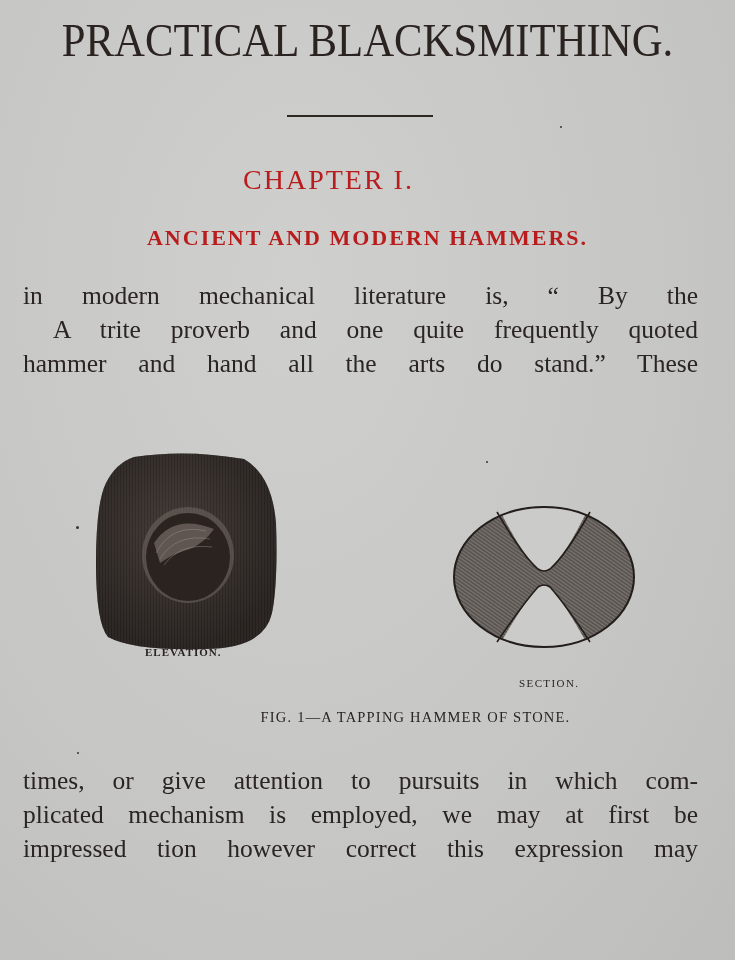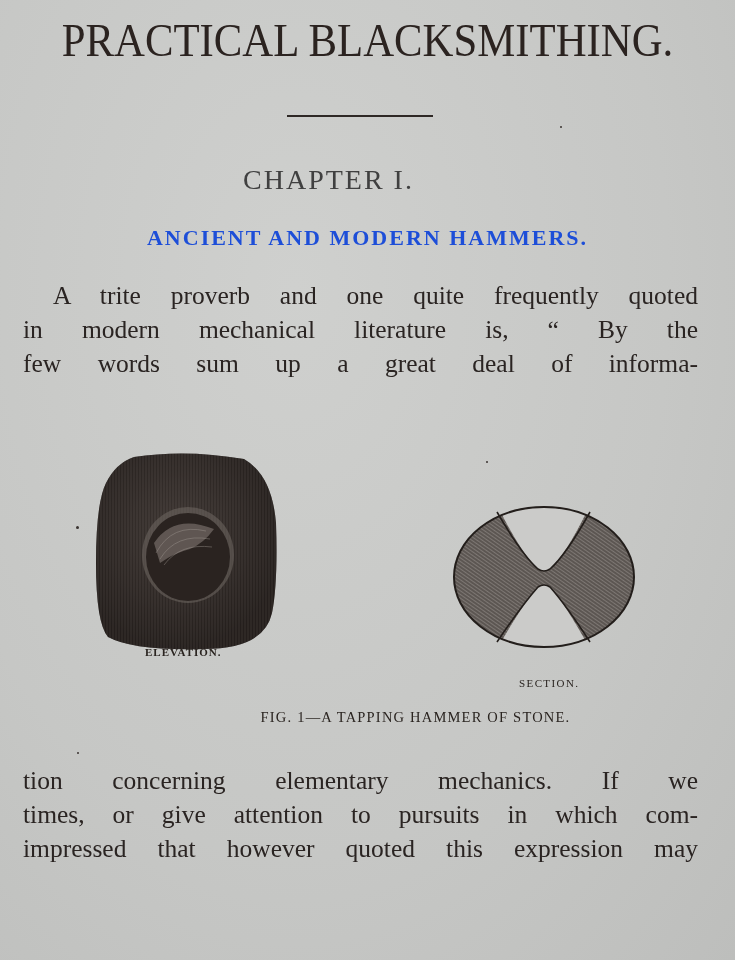--- a/index.html
+++ b/index.html
@@ -14,47 +14,47 @@
   .abs { position: absolute; }
   .title {
     left: 0; width: 735px; top: 14px; text-align: center;
     font-size: 46px; letter-spacing: 0px; font-weight: normal;
     transform: scaleX(0.93); transform-origin: center;
     color: #2b2320;
   }
   .rule { left: 287px; top: 115px; width: 146px; height: 2px; background: #2e2825; }
   .chapter {
     left: 0; width: 657px; top: 164px; text-align: center;
-    font-size: 28px; letter-spacing: 2px; color: #404040;
+    font-size: 28px; letter-spacing: 2px; color: #b91c1c;
   }
   .subtitle {
     left: 0; width: 735px; top: 225px; text-align: center;
-    font-size: 22px; font-weight: bold; letter-spacing: 2px; color: #1d4ed8;
+    font-size: 22px; font-weight: bold; letter-spacing: 2px; color: #b91c1c;
   }
   .para { left: 23px; width: 675px; font-size: 25.5px; line-height: 34px; color: #2a2422; }
   .line { display: block; text-align: justify; text-align-last: justify; white-space: nowrap; height: 34px; }
   .line.indent { padding-left: 30px; }
   .figure-elev { left: 94px; top: 453px; width: 184px; height: 198px; }
   .figure-sect { left: 452px; top: 505px; width: 184px; height: 144px; }
   .cap-small { font-size: 11px; font-weight: bold; letter-spacing: 1px; color: #2a2420; }
   .cap-fig { left: 0; width: 735px; top: 709px; text-align: center; font-size: 14.5px; letter-spacing: 1.2px; color: #2a2420; margin-left: 48px; }
   .speck { width: 3px; height: 3px; border-radius: 50%; background: #3a3330; }
 </style>
 </head>
 <body>
 
 <div class="abs title">PRACTICAL BLACKSMITHING.</div>
 <div class="abs rule"></div>
 <div class="abs chapter">CHAPTER I.</div>
 <div class="abs subtitle">ANCIENT AND MODERN HAMMERS.</div>
 
 <div class="abs para" style="top:279px;">
+  <span class="line">in modern mechanical literature is, “ By the</span>
   <span class="line indent">A trite proverb and one quite frequently quoted</span>
-  <span class="line">in modern mechanical literature is, “ By the</span>
-  <span class="line">few words sum up a great deal of informa-</span>
+  <span class="line">hammer and hand all the arts do stand.” These</span>
 </div>
 
 <div class="abs figure-elev">
   <svg width="184" height="198" viewBox="0 0 184 198">
     <defs>
       <pattern id="hatchV" width="3" height="3" patternUnits="userSpaceOnUse">
         <rect width="3" height="3" fill="#2b2522"></rect>
         <line x1="1" y1="0" x2="1" y2="3" stroke="#6a625d" stroke-width="0.7"></line>
       </pattern>
       <radialGradient id="elevShade" cx="45%" cy="40%" r="60%">
@@ -95,21 +95,21 @@
     <path d="M45 7 Q70 50 86 64 Q92 68 98 64 Q114 50 138 7" fill="none" stroke="#231e1b" stroke-width="1.6"></path>
     <path d="M45 137 Q70 100 86 82 Q92 78 98 82 Q114 100 138 137" fill="none" stroke="#231e1b" stroke-width="1.6"></path>
   </svg>
 </div>
 
 <div class="abs cap-small" style="left:145px; top:646px;">ELEVATION.</div>
 <div class="abs cap-small" style="left:519px; top:677px; font-weight:normal; letter-spacing:1.4px;text-align:center;">SECTION.</div>
 <div class="abs cap-fig">FIG. 1—A TAPPING HAMMER OF STONE.</div>
 
 <div class="abs para" style="top:764px;">
-  <span class="line">tion concerning elementary mechanics. If we</span>
   <span class="line">times, or give attention to pursuits in which com-</span>
-  <span class="line">impressed that however quoted this expression may</span>
+  <span class="line">plicated mechanism is employed, we may at first be</span>
+  <span class="line">impressed tion however correct this expression may</span>
 </div>
 
 <div class="abs speck" style="left:76px; top:526px;"></div>
 <div class="abs speck" style="left:560px; top:126px; width:2px; height:2px;"></div>
 <div class="abs speck" style="left:486px; top:461px; width:2px; height:2px;"></div>
 <div class="abs speck" style="left:77px; top:752px; width:2px; height:2px;"></div>
 
 </body></html>

